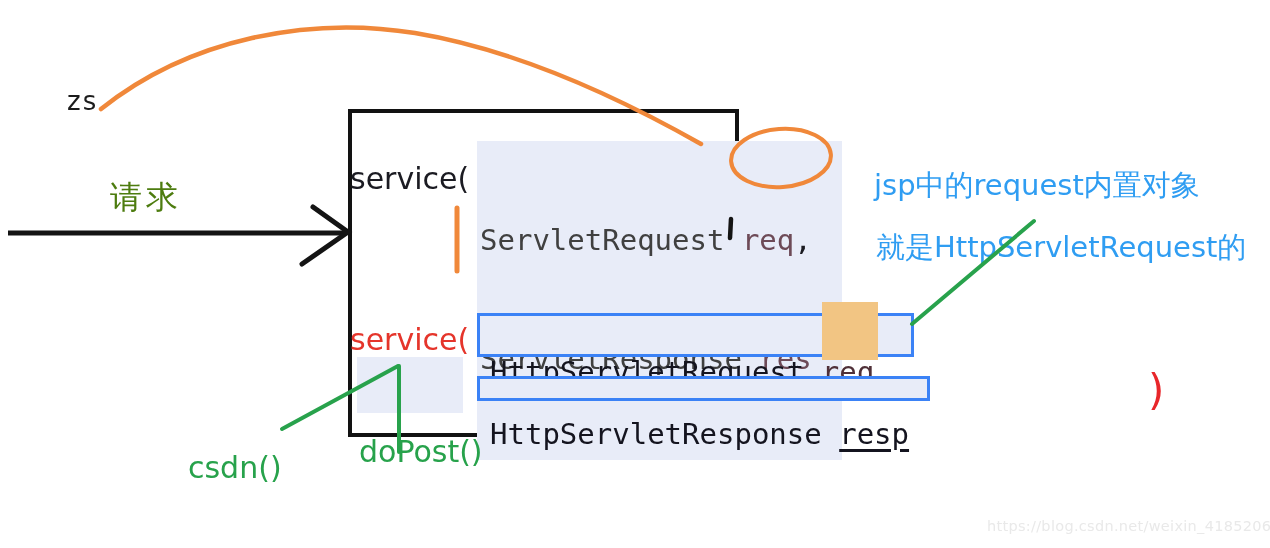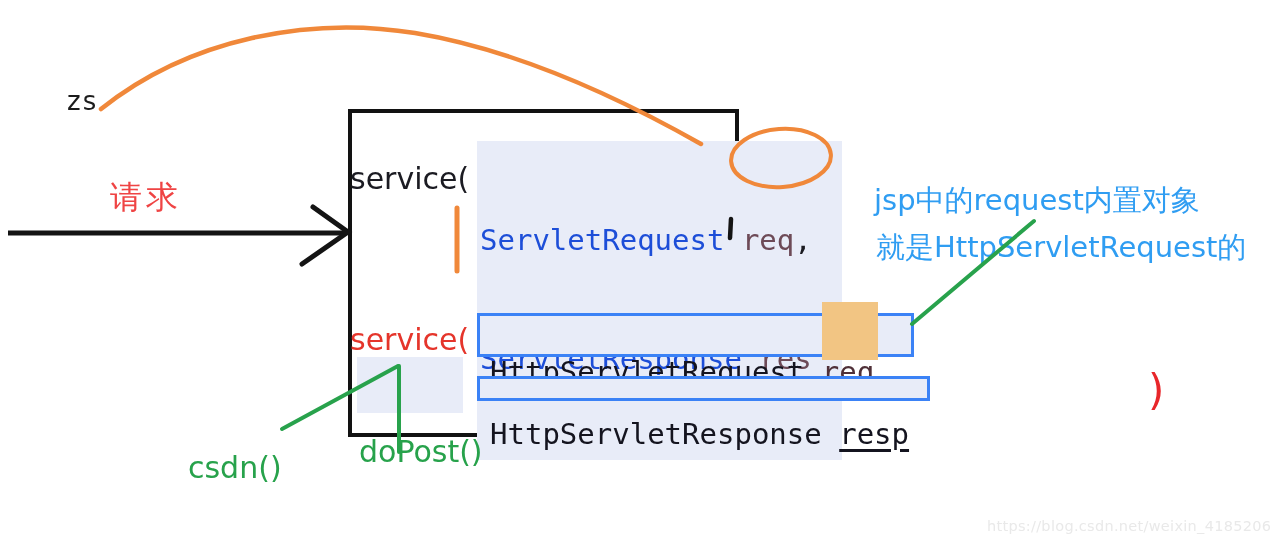--- a/index.html
+++ b/index.html
@@ -6,37 +6,37 @@
   #stage{
     position:relative;width:1270px;height:548px;background:#ffffff;
     overflow:hidden;
     font-family:"DejaVu Sans","Liberation Sans",sans-serif;
   }
   .abs{position:absolute;white-space:pre;}
   .mono{font-family:"DejaVu Sans Mono","Liberation Mono",monospace;}
 
   
   .zs{left:67px;top:86px;font-size:26px;color:#1c1c1c;letter-spacing:2px;}
-  .request-label{left:110px;top:176px;font-size:32px;color:#ef4444;letter-spacing:4px;}
+  .request-label{left:110px;top:176px;font-size:32px;color:#4d7c0f;letter-spacing:4px;}
   .container-title{left:392px;top:71px;font-size:29px;color:#171717;}
 
   
   .main-box{left:348px;top:109px;width:391px;height:328px;border:4px solid #121212;box-sizing:border-box;z-index:1;}
 
   
   .svc1{left:350px;top:161px;font-size:30px;color:#1b1b22;z-index:3;}
   
   .svc2{left:350px;top:322px;font-size:30px;color:#e5352b;z-index:3;}
 
   
   .code-upper{
     left:477px;top:141px;width:362px;background:#e8ecf8;
     font-size:29px;line-height:39.5px;padding:1px 0 2px 3px;z-index:2;
   }
-  .code-upper .type{color:#1d4ed8;}
+  .code-upper .type{color:#404040;}
   .param{color:#6d4a57;margin-left:1ch;}
   .comma{color:#1b1b22;}
 
   
   .patch{left:357px;top:357px;width:106px;height:56px;background:#e8ecf8;z-index:2;}
 
   
   .gbox{border:3px solid #3b82f6;background:#e8ecf8;box-sizing:border-box;z-index:3;}
   .gbox1{left:477px;top:313px;width:437px;height:44px;}
   .gbox2{left:477px;top:376px;width:453px;height:25px;}
@@ -47,21 +47,21 @@
   .gbox1 .code-line{line-height:37px;}
   .gbox2 .code-line{line-height:34px;}
   .param-dark{color:#4f3038;margin-left:1ch;}
   .param-underline{color:#14141f;margin-left:1ch;text-decoration:underline;text-underline-offset:5px;text-decoration-thickness:3px;}
 
   
   .req-band{left:822px;top:302px;width:56px;height:58px;background:#f2c583;z-index:5;}
 
   
   .blue-note{color:#2f9df2;font-size:29px;z-index:3;}
-  .note1{left:874px;top:181px;}
+  .note1{left:874px;top:166px;}
   .note2{left:876px;top:228px;}
   .note3{left:876px;top:282px;}
 
   
   .green-label{color:#27a24b;font-size:30px;z-index:3;}
   .doget{left:188px;top:450px;}
   .dopost{left:359px;top:434px;}
 
   
   .rparen{left:1148px;top:366px;font-size:42px;color:#e8262a;z-index:3;}

